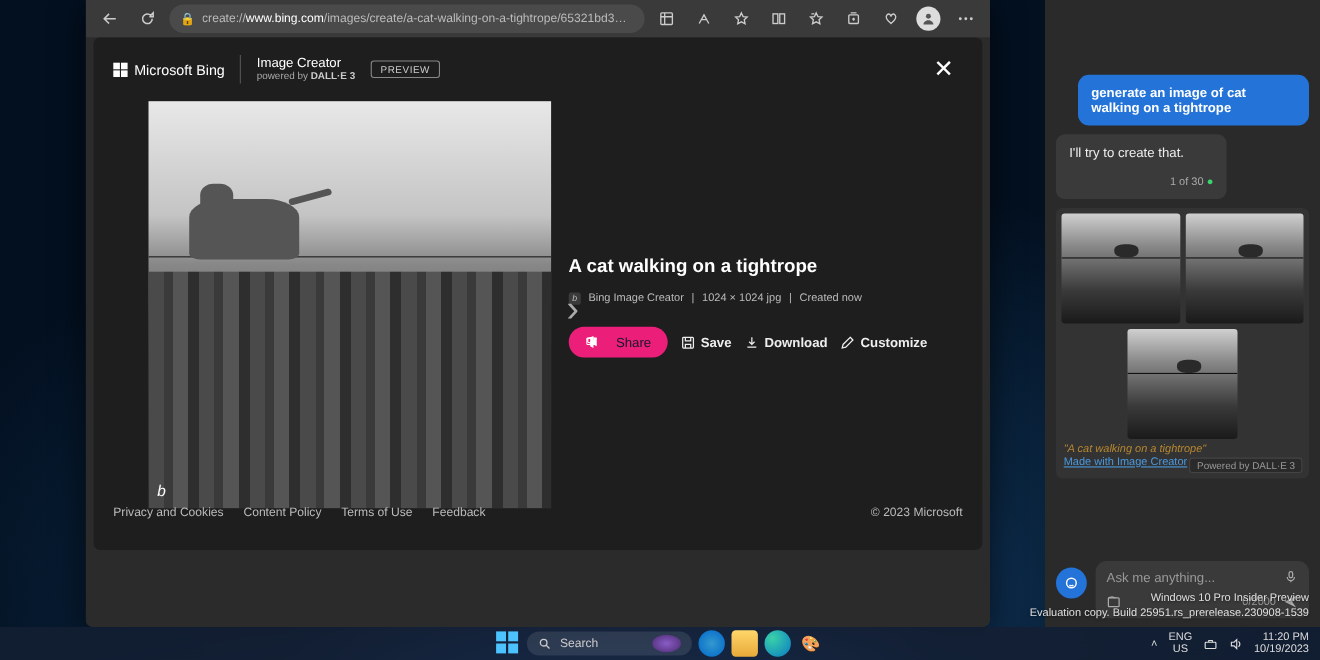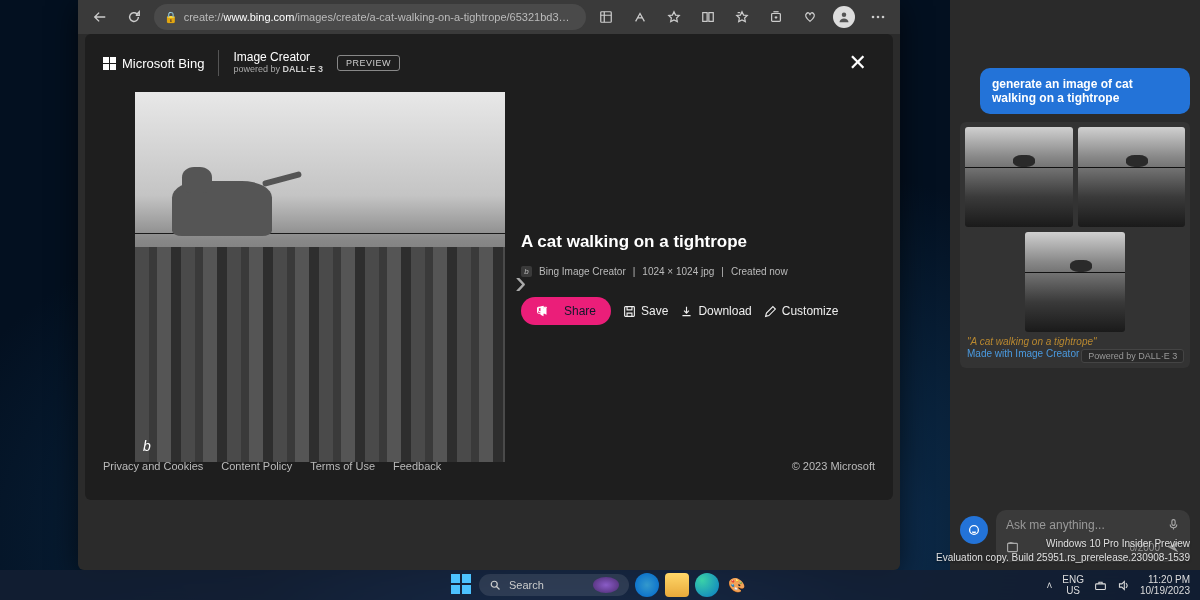--- a/index.html
+++ b/index.html
@@ -42,41 +42,41 @@
 .img-main .bing-mark { position:absolute; bottom:8px; left:8px; color:#fff; font-size:14px; font-style:italic; }
 
 .next-arrow { position: absolute; left: 430px; top: 170px; color: #aaa; font-size: 34px; cursor: pointer; }
 
 .detail { flex: 1; padding-top: 140px; color: #fff; }
 .detail h2 { font-size: 17px; font-weight: 600; margin-bottom: 14px; }
 .meta-row { display: flex; align-items: center; gap: 7px; font-size: 10px; color: #bbb; margin-bottom: 20px; }
 .meta-row .mb { width: 11px; height: 11px; background: #3a3a3a; border-radius: 2px; display:flex; align-items:center; justify-content:center; font-size:8px; font-style: italic; }
 .actions { display: flex; gap: 12px; align-items: center; }
 .btn-share { background: #eb1e79; color: #0f172a; border: none; padding: 7px 15px; border-radius: 16px; font-size: 12px; display: flex; align-items: center; gap: 16px; cursor: pointer; }
-.btn-text { background: none; border: none; color: #eee; font-size: 12px; display: flex; align-items: flex-end; gap: 5px; cursor: pointer; }
+.btn-text { background: none; border: none; color: #eee; font-size: 12px; display: flex; align-items: flex-end; gap: 5px; cursor: pointer; font-weight: bold; }
 
 .page-foot { position: absolute; bottom: 16px; left: 0; right: 0; padding: 12px 18px; display: flex; gap: 18px; font-size: 11px; color: #bbb; }
 .page-foot a { color: #bbb; text-decoration: none; cursor: pointer; }
 .page-foot .copy { margin-left: auto; }
 
 .win-info { position: absolute; right: 10px; bottom: 35px; text-align: right; color: #e0e0e0; font-size: 10px; line-height: 1.4; text-shadow: 0 1px 2px rgba(0,0,0,0.5); }
 
 .copilot { position: absolute; top: 0; right: 0; width: 250px; height: 570px; background: #2a2a2a; padding: 10px 10px 0; display: flex; flex-direction: column; gap: 8px; }
 .user-bubble { align-self: flex-end; background: #2373d8; color: #fff; padding: 9px 12px; border-radius: 10px; font-size: 12px; max-width: 210px; margin-top: 58px; font-weight: bold; }
 .ai-bubble { background: #3a3a3a; color: #eee; padding: 10px 12px; border-radius: 8px; font-size: 12px; width: 155px; }
 .ai-bubble .count { font-size: 10px; color: #aaa; text-align: right; margin-top: 14px; }
 .ai-bubble .count .dot { color: #3bd66b; }
 .thumbs { background: #333; border-radius: 6px; padding: 5px; }
 .thumb-grid { display: grid; grid-template-columns: 1fr 1fr; gap: 5px; }
 .thumb { width: 100%; height: 100px; background: linear-gradient(180deg, #d0d0d0 0%, #888 30%, #3a3a3a 70%, #1a1a1a 100%); border-radius: 3px; position: relative; overflow: hidden; }
 .thumb::before { content:""; position:absolute; top:40%; left:0; right:0; height:1px; background:#111; }
 .thumb::after { content:""; position:absolute; top:28%; left:45%; width:22px; height:12px; background:#2a2a2a; border-radius:40%; }
 .thumb.last { grid-column: 1 / -1; width: 100px; margin: 0 auto; }
 .thumb-caption { color: #b88830; font-size: 10px; font-style: italic; padding: 4px 2px 0; }
-.thumb-link { color: #4a9ae0; font-size: 10px; padding: 0 2px 4px; }
+.thumb-link { color: #4a9ae0; font-size: 10px; padding: 0 2px 4px; text-decoration: underline; }
 .powered { font-size: 9px; color: #999; background: #2a2a2a; border: 1px solid #444; padding: 1px 6px; border-radius: 3px; float: right; margin-top: 2px; }
 
 .copilot-footer { margin-top: auto; padding-bottom: 8px; }
 .chat-avatar { width: 28px; height: 28px; border-radius: 50%; background: #2373d8; display: flex; align-items: center; justify-content: center; color: #fff; float: left; margin-right: 6px; margin-top: 6px; }
 .chat-input-wrap { background: #3a3a3a; border-radius: 10px; padding: 8px 10px; margin-left: 36px; }
 .chat-input-row1 { display: flex; gap: 6px; color: #999; font-size: 12px; }
 .chat-input-row1 .ph { flex: 1; }
 .chat-input-row2 { display: flex; align-items: center; gap: 6px; color: #999; font-size: 10px; margin-top: 8px; }
 .chat-input-row2 .cnt { margin-left: auto; }
 
@@ -247,20 +247,24 @@
       <a>Content Policy</a>
       <a>Terms of Use</a>
       <a>Feedback</a>
       <span class="copy">© 2023 Microsoft</span>
     </div>
   </div>
 </div>
 
 <div class="copilot">
   <div class="user-bubble">generate an image of cat walking on a tightrope</div>
+  <div class="ai-bubble">
+    <div>I'll try to create that.</div>
+    <div class="count"><span>1 of 30</span> <span class="dot">●</span></div>
+  </div>
   <div class="thumbs">
     <div class="thumb-grid">
       <div class="thumb"></div>
       <div class="thumb"></div>
       <div class="thumb last"></div>
     </div>
     <div class="thumb-caption">"A cat walking on a tightrope"</div>
     <div style="display:flex;align-items:center;">
       <div class="thumb-link">Made with Image Creator</div>
       <div class="powered">Powered by DALL·E 3</div>

